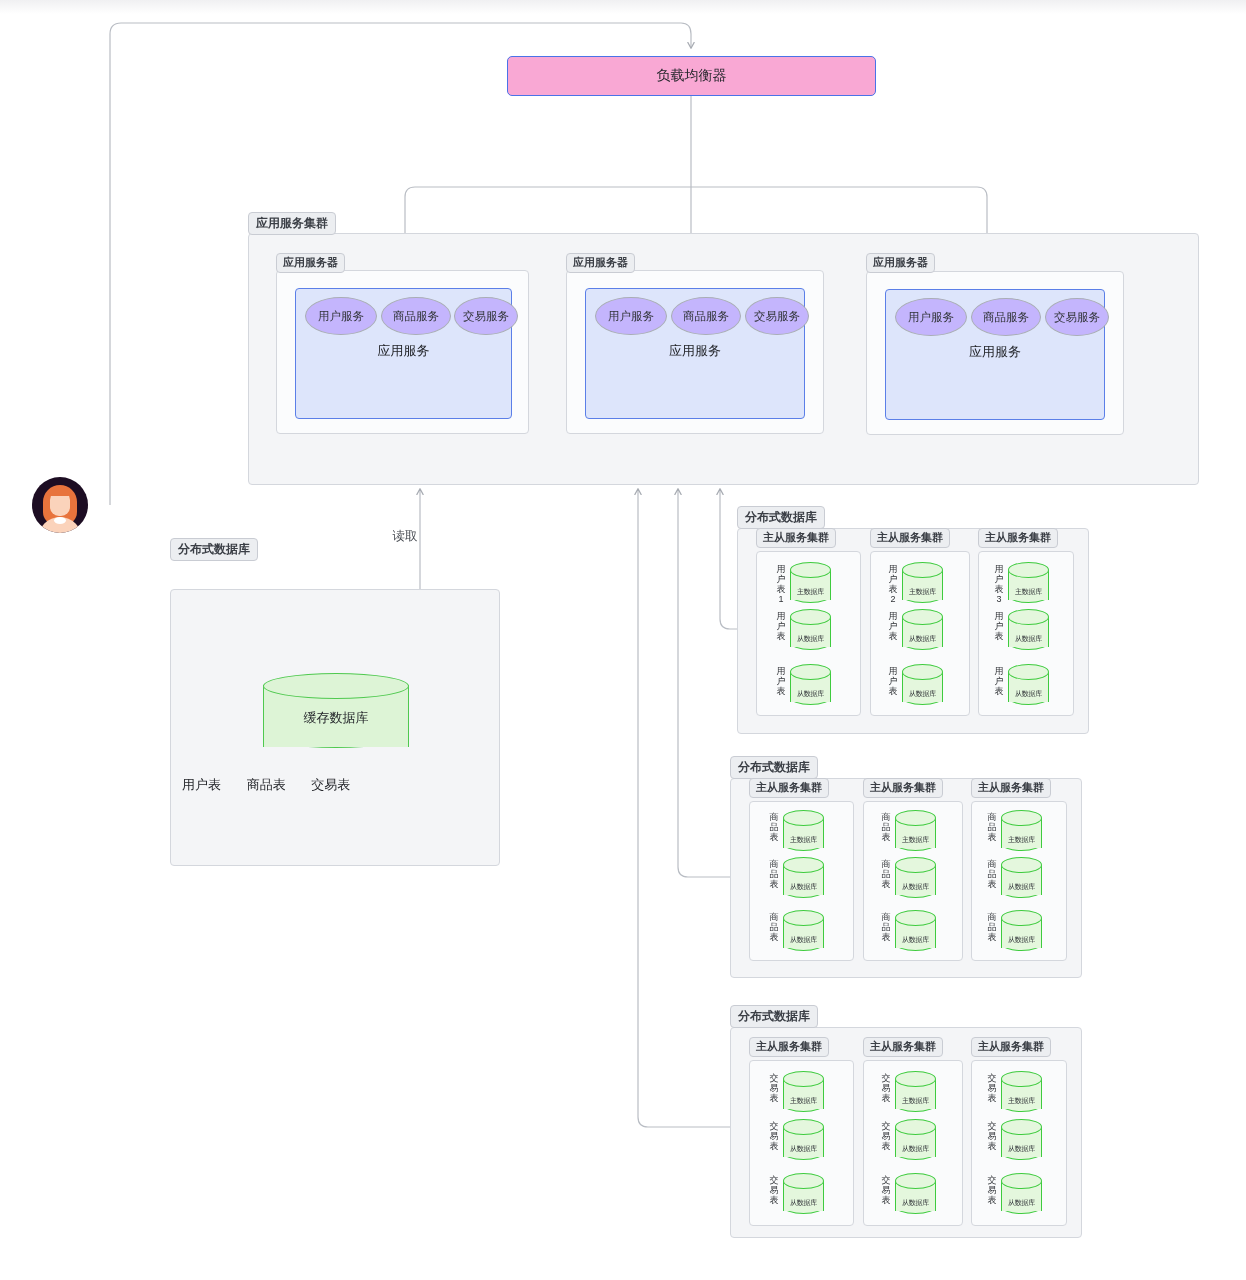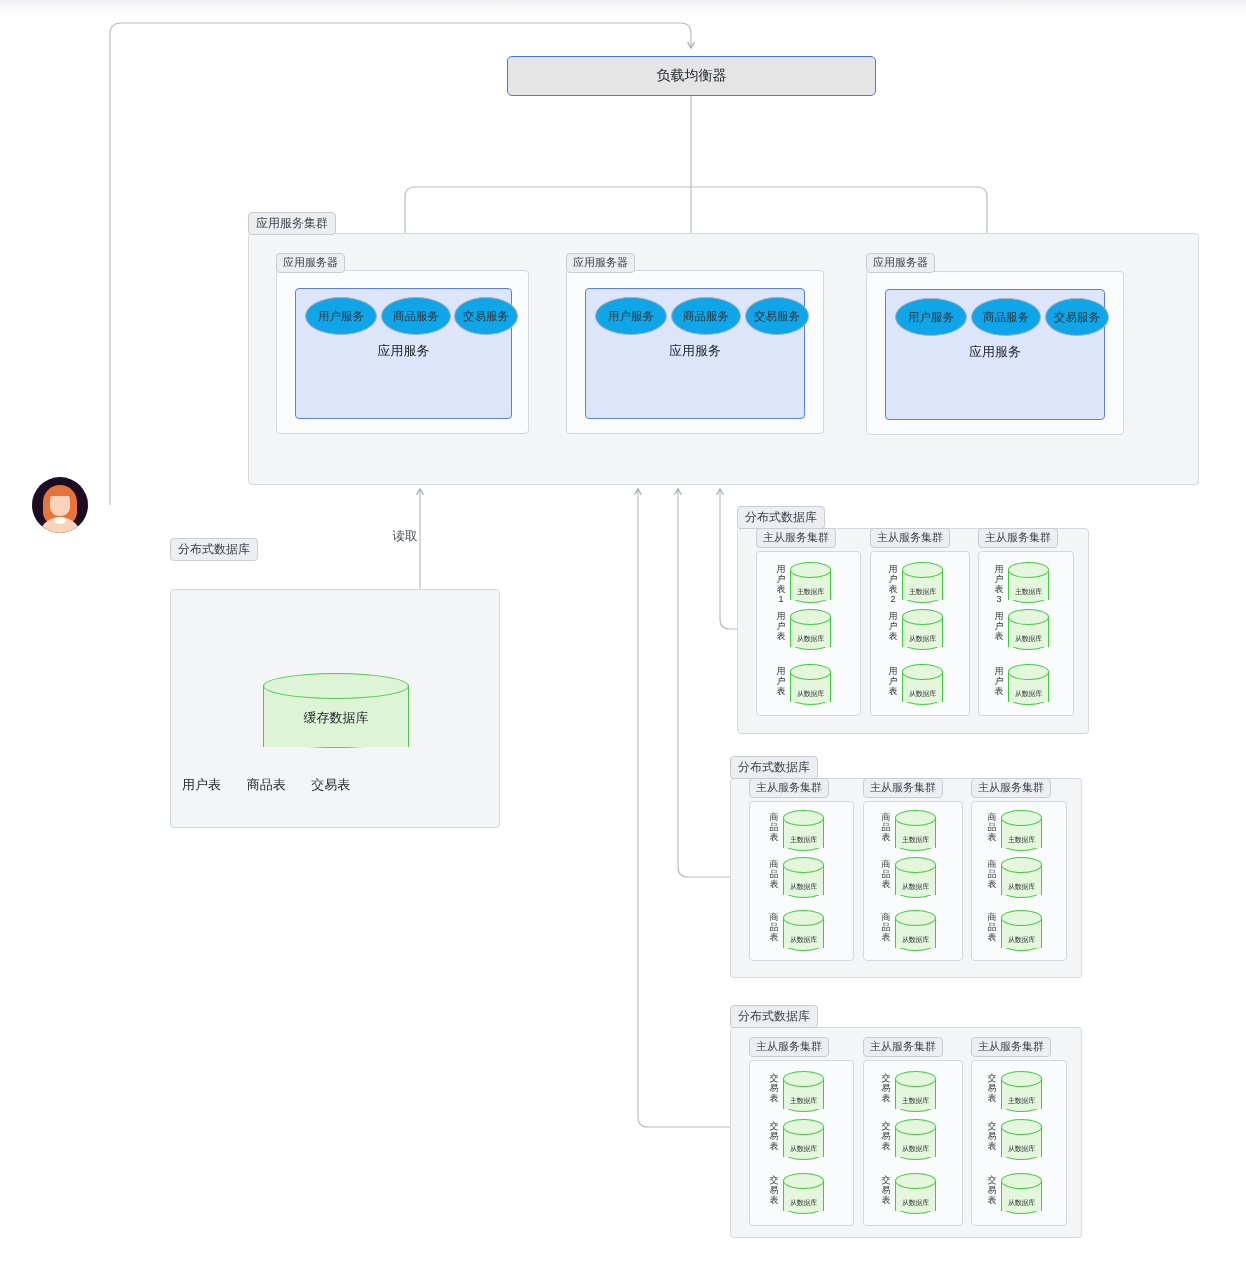--- a/index.html
+++ b/index.html
@@ -28,48 +28,48 @@
   .group.plain { background: #fafbfc; }
   .group.white { background: #fbfcfd; }
 
   .glabel {
     position: absolute;
     background: #eceef1;
     border: 1px solid #c9ccd3;
     border-radius: 4px;
     color: #3b3f46;
     font-size: 12px;
-    font-weight: normal;
+    font-weight: bold;
     line-height: 1;
     padding: 4px 7px 5px 7px;
     white-space: nowrap;
     z-index: 5;
   }
   .glabel.sm { font-size: 11px; padding: 3px 6px 4px 6px; }
 
   
   .lb {
     position: absolute;
-    background: #e5e5e5;
+    background: #f9a8d4;
     border: 1.5px solid #4a73e8;
     border-radius: 5px;
     display: flex; align-items: center; justify-content: center;
     color: #24262b; font-size: 14px;
   }
 
   
   .appsvc-box {
     position: absolute;
     background: #dde5fb;
     border: 1.5px solid #5b7fe8;
     border-radius: 4px;
   }
   .ellipse {
     position: absolute;
-    background: #0ea5e9;
+    background: #c4b5fd;
     border: 1px solid #a9adb5;
     border-radius: 50%;
     display: flex; align-items: center; justify-content: center;
     font-size: 11.5px; color: #303337;
     white-space: nowrap;
   }
   .appsvc-text {
     position: absolute; width: 100%; text-align: center;
     font-size: 13px; color: #24262b;
   }
@@ -222,21 +222,21 @@
         <div class="ellipse" style="left:85px; top:8px; width:70px; height:38px;">商品服务</div>
         <div class="ellipse" style="left:159px; top:8px; width:64px; height:38px;">交易服务</div>
         <div class="appsvc-text" style="top:53px;">应用服务</div>
       </div>
     </div>
   </div>
 
   <div class="anno" style="left:370px; top:527px; width:70px;">读取</div>
 
   <div class="glabel" style="left:170px; top:538px;">分布式数据库</div>
-  <div class="group" style="left:170px; top:589px; width:330px; height:239px;">
+  <div class="group" style="left:170px; top:589px; width:330px; height:277px;">
     <div class="cyl-big" style="left:92px; top:83px; width:146px;">
       <div class="bot"></div>
       <div class="body"></div>
       <div class="top"></div>
       <div class="cap">缓存数据库</div>
     </div>
     <div class="cache-tables" style="top:186px;">
       <span>用户表</span>
       <span>商品表</span>
       <span>交易表</span>

